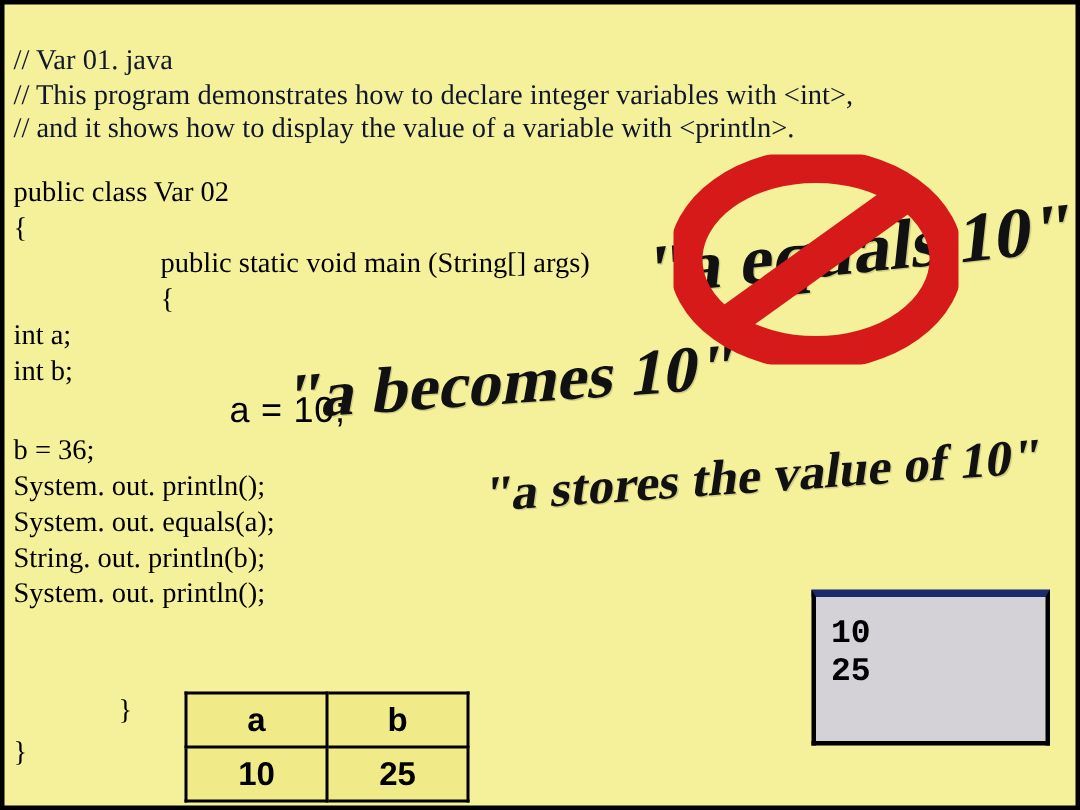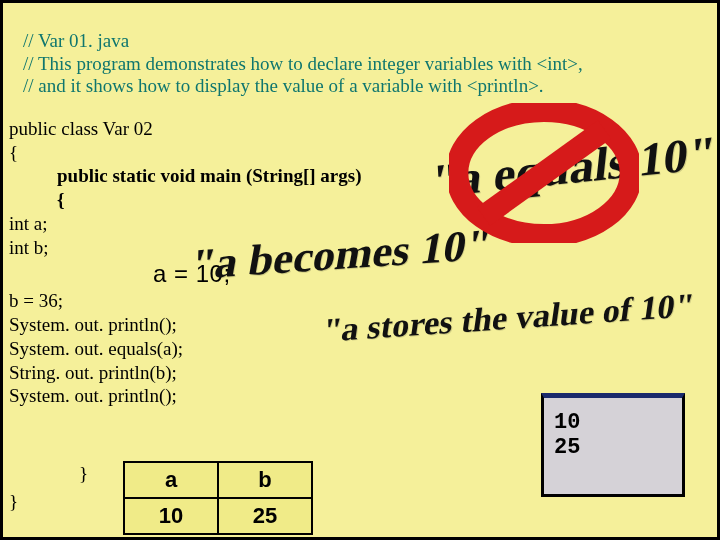--- a/index.html
+++ b/index.html
@@ -16,36 +16,36 @@
     width: 716px;
     height: 536px;
     margin: 2px;
     background: #f5f09a;
     border: 1px solid #000;
     box-sizing: border-box;
   }
   .comments {
     position: absolute;
     top: 4px;
-    left: 20px;
+    left: 6px;
     font-size: 19px;
     line-height: 1.2;
-    color: #0f766e;
+    color: #0f172a;
     white-space: pre;
   }
   .code {
     position: absolute;
     top: 90px;
     left: 6px;
     font-size: 19px;
     line-height: 1.25;
     color: #000;
     white-space: pre;
   }
-  .indent1 { margin-left: 48px; font-weight: bold; }
+  .indent1 { margin-left: 98px; }
   .indent2 { }
   .a10 {
     margin-left: 144px;
     font-family: Tahoma, Arial, sans-serif;
     font-weight: normal;
     font-size: 24px;
     letter-spacing: 0.5px;
   }
   .closebrace-main {
     position: absolute;
@@ -111,21 +111,21 @@
     border: 2.5px solid #000;
     width: 90px;
     height: 32px;
     text-align: center;
   }
   
   .outbox {
     position: absolute;
     left: 538px;
     top: 390px;
-    width: 144px;
+    width: 159px;
     height: 104px;
     background: #d5d2d7;
     border: 3px solid #000;
     border-top: 5px solid #1a2a6c;
     padding: 12px 10px;
     box-sizing: border-box;
     font-family: "Courier New", monospace;
     font-size: 22px;
     font-weight: bold;
     line-height: 1.15;

